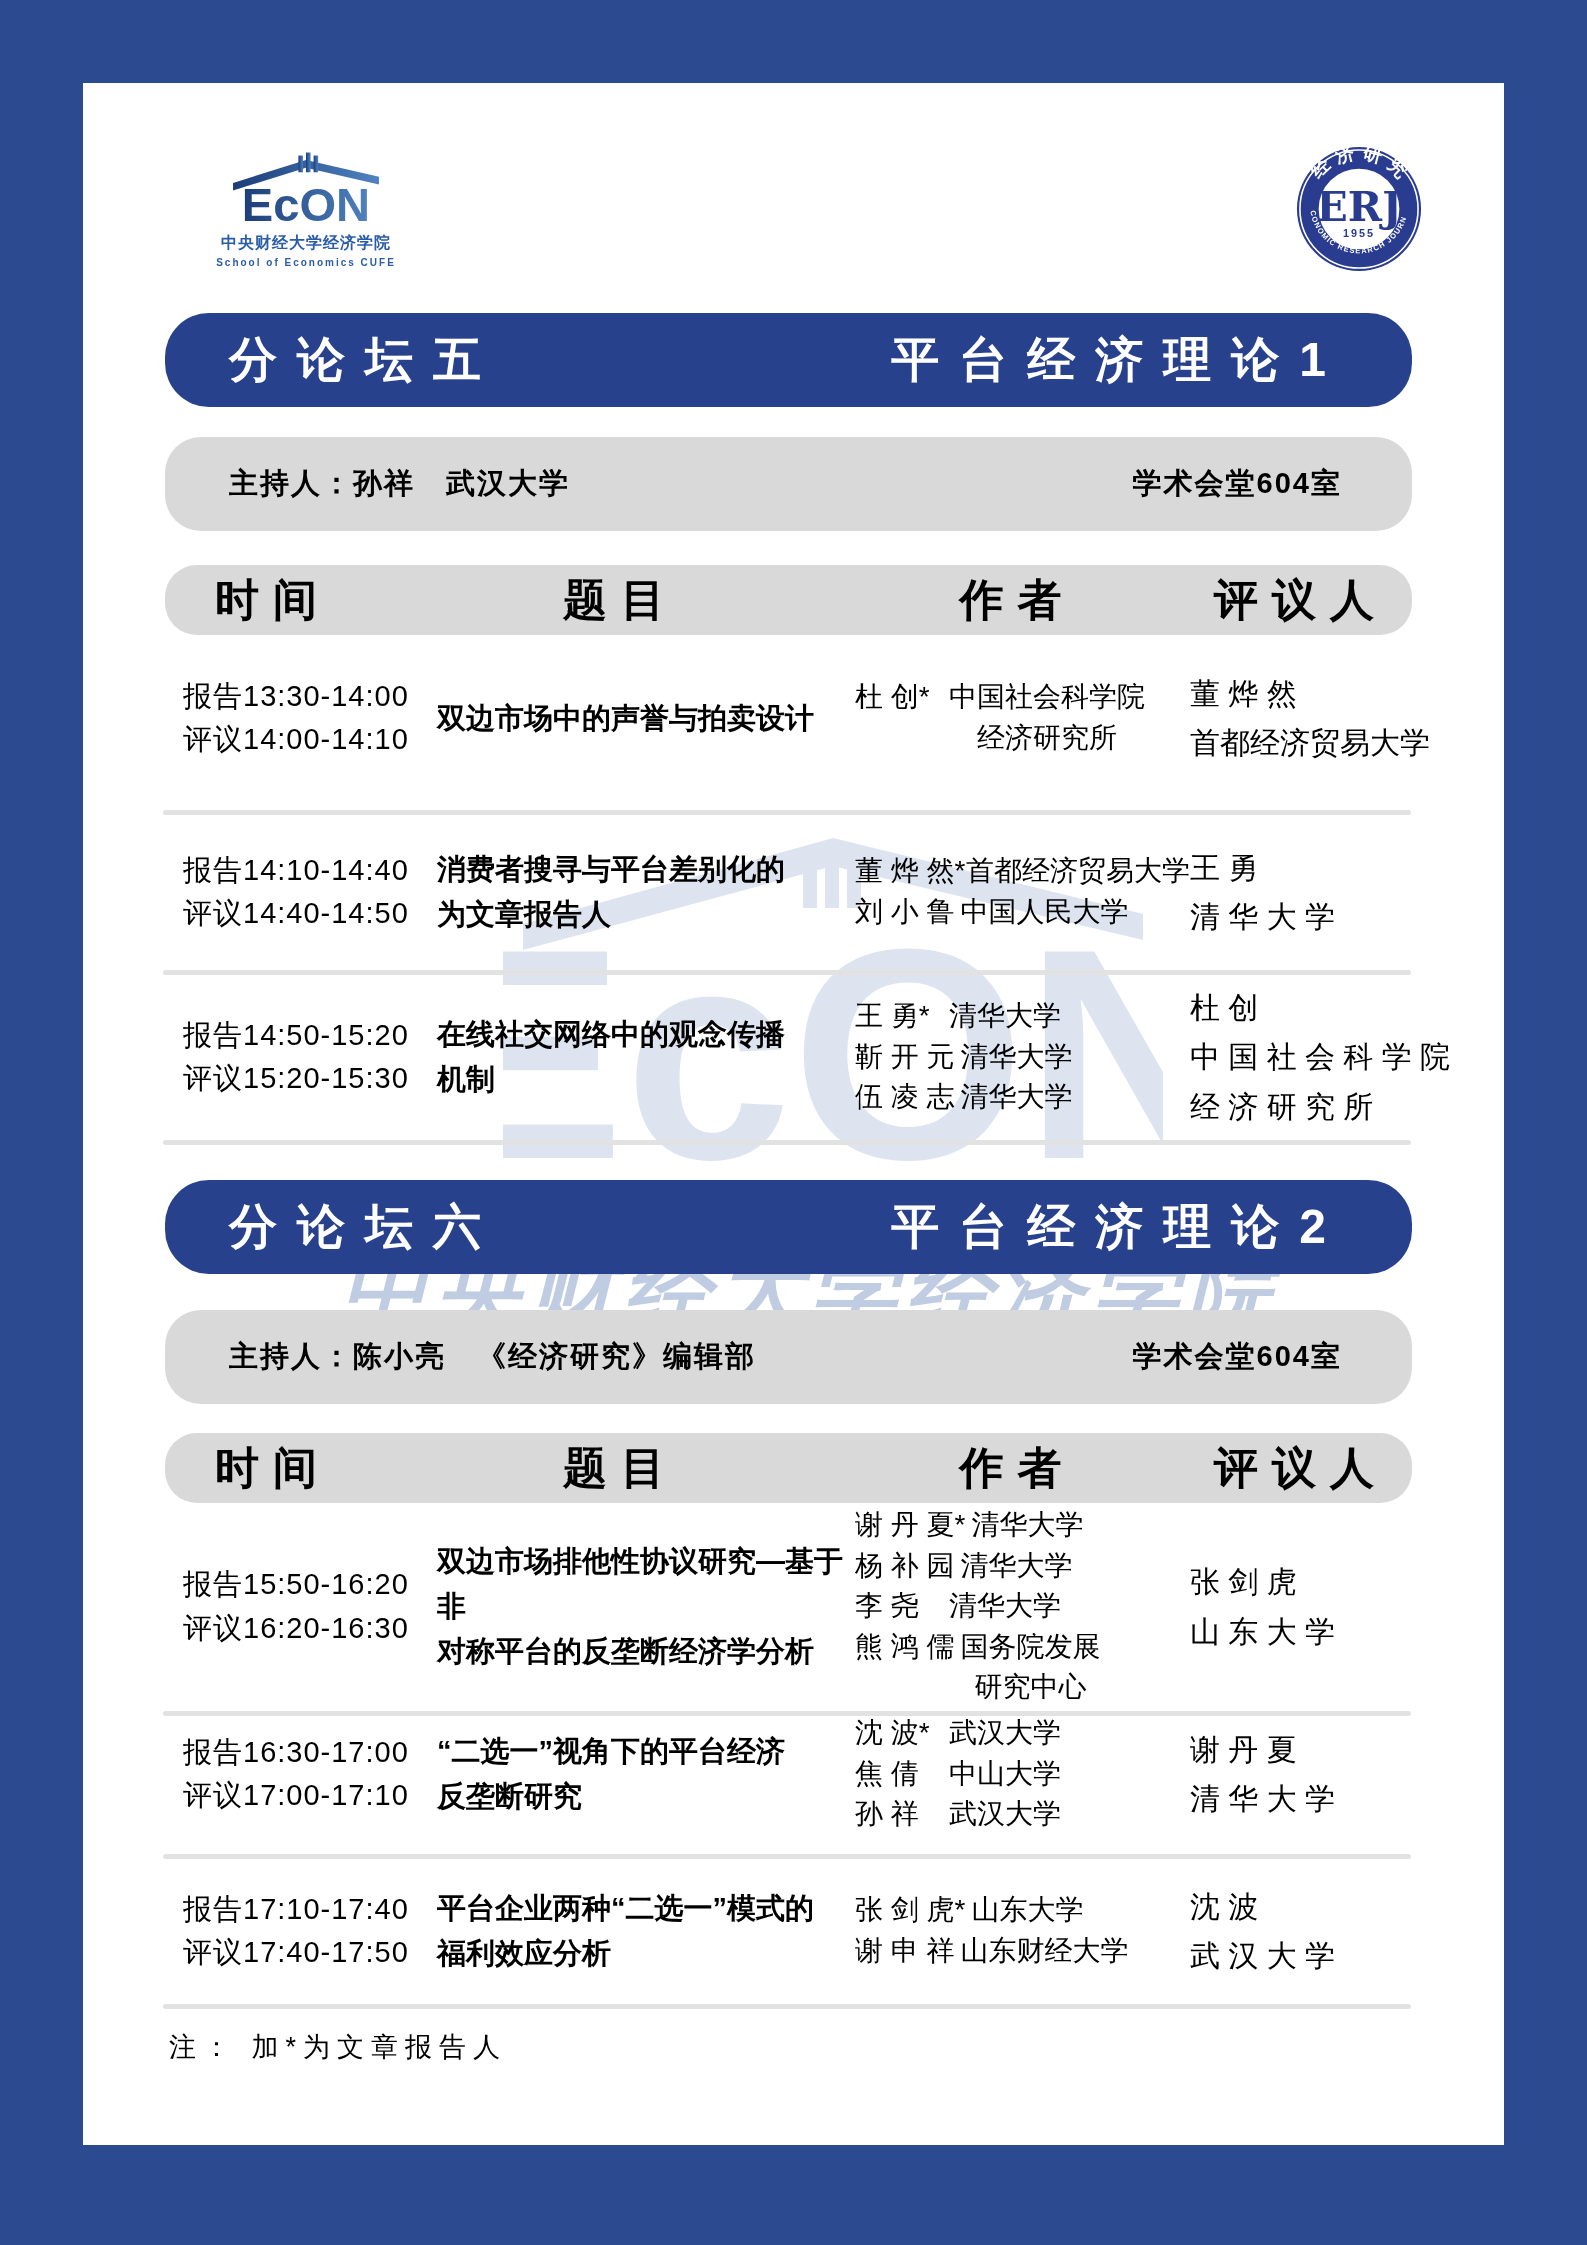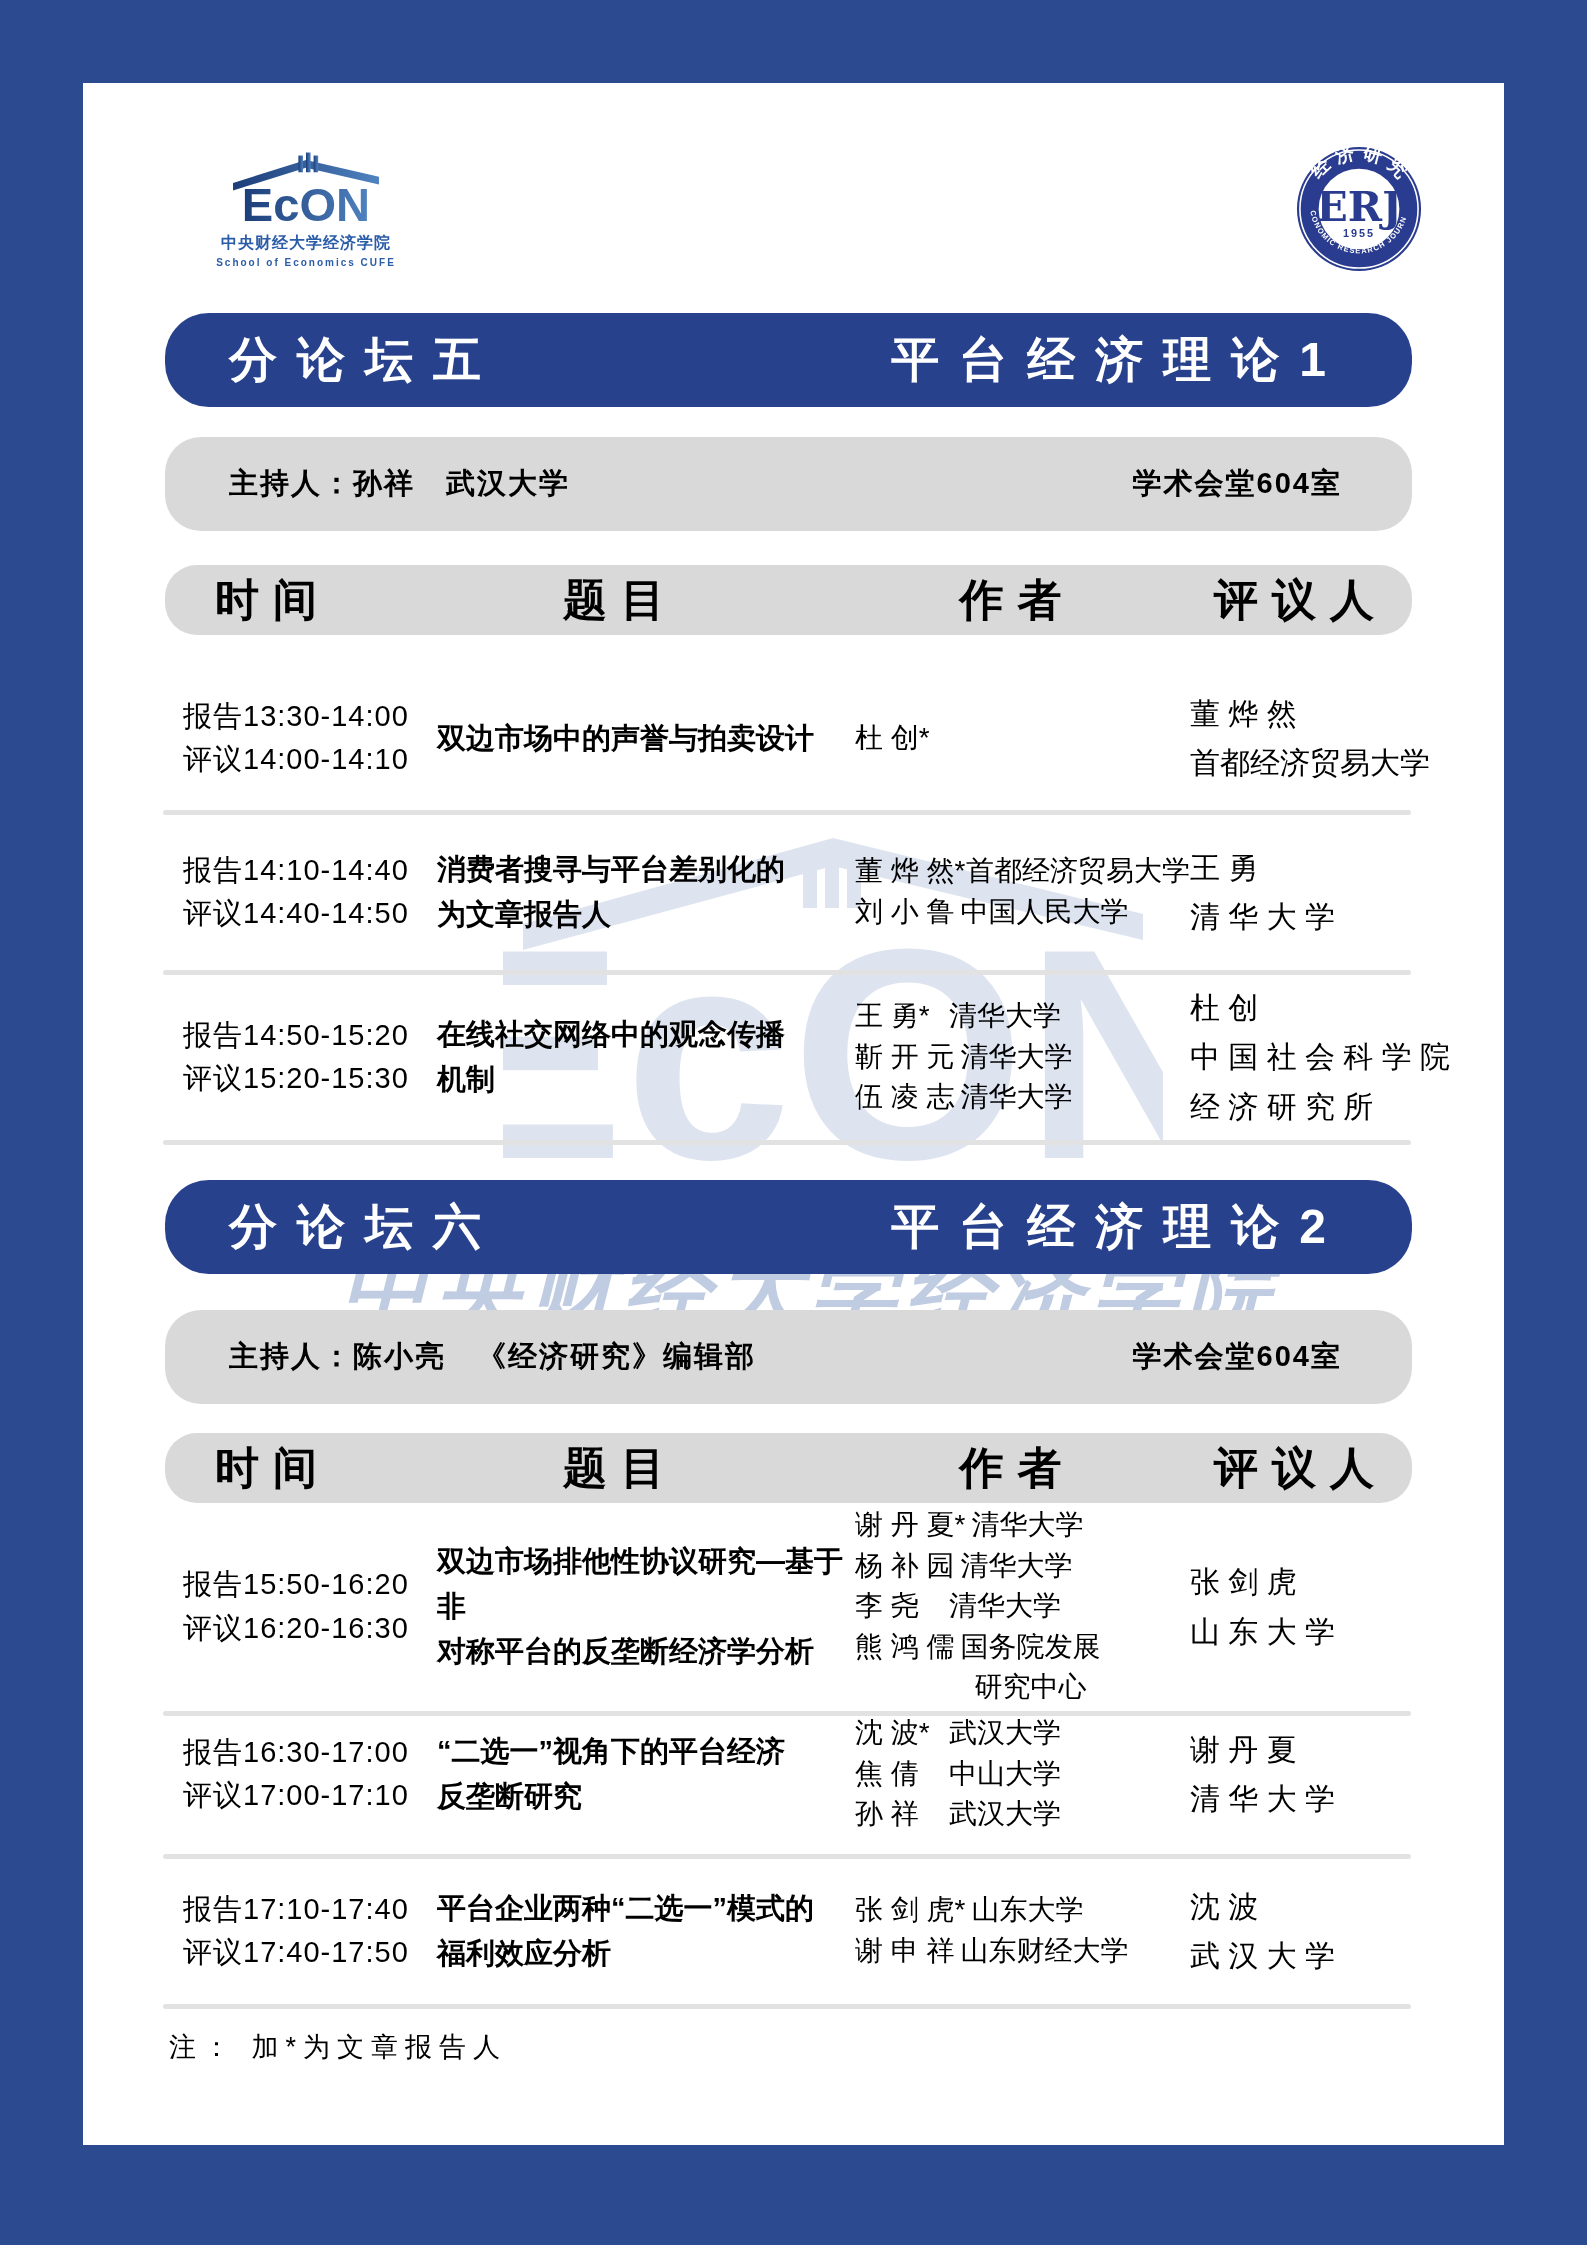--- a/index.html
+++ b/index.html
@@ -87,21 +87,21 @@
   .author{display:flex;gap:6px;align-items:flex-start;white-space:nowrap;}
   .aname{min-width:88px;}
   .aaffil{display:inline-block;text-align:center;}
   .col.disc{width:222px;font-size:30px;font-weight:500;line-height:1.65;white-space:nowrap;}
   .divider{
     position:absolute;left:80px;width:1248px;height:5px;
     background:var(--divider);border-radius:3px;
   }
   
   .t-banner1{top:230px;} .t-host1{top:354px;} .t-head1{top:482px;}
-  .t-row1{top:568px;height:174px;} .t-div1{top:727px;}
+  .t-row1{top:548px;height:174px;} .t-div1{top:727px;}
   .t-row2{top:732px;height:154px;} .t-div2{top:887px;}
   .t-row3{top:892px;height:164px;} .t-div3{top:1057px;}
   .t-banner2{top:1097px;} .t-host2{top:1227px;} .t-head2{top:1350px;}
   .t-row4{top:1420px;height:207px;} .t-div4{top:1628px;}
   .t-row5{top:1633px;height:116px;} .t-div5{top:1771px;}
   .t-row6{top:1776px;height:144px;} .t-div6{top:1921px;}
   .footnote{
     position:absolute;left:86px;top:1946px;
     font-size:27px;font-weight:500;letter-spacing:7px;color:var(--ink);
   }
@@ -178,20 +178,24 @@
         <div class="col time">
           <div>报告13:30-14:00</div>
           <div>评议14:00-14:10</div>
         </div>
         <div class="col title">
           <div>双边市场中的声誉与拍卖设计</div>
         </div>
         <div class="col authors">
           <div class="author">
             <span class="aname">杜 创*</span>
+            <span class="aaffil">
+              <div>中国社会科学院</div>
+              <div>经济研究所</div>
+            </span>
           </div>
         </div>
         <div class="col disc">
           <div>董 烨 然</div>
           <div>首都经济贸易大学</div>
         </div>
       </div>
       <div class="divider t-div1"></div>
 
       <div class="row t-row2">

